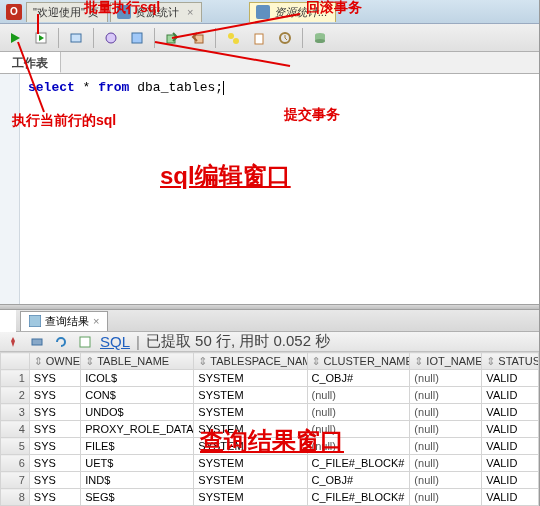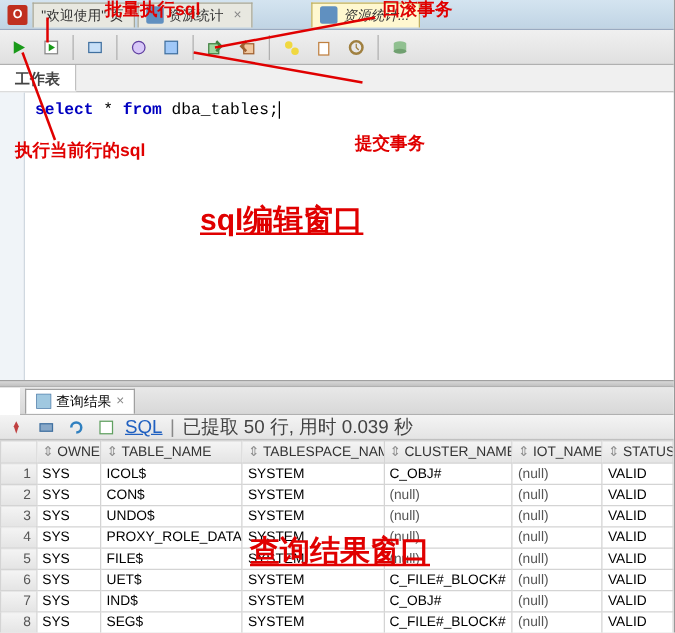--- a/index.html
+++ b/index.html
@@ -343,21 +343,21 @@
           <path d="M3 7 A4 4 0 1 1 7 11" fill="none" stroke="#3080c0" stroke-width="2"></path>
         </svg>
       </span>
     <span class="ricon">
         <svg width="14" height="14">
           <rect x="2" y="2" width="10" height="10" fill="#fff" stroke="#60a060"></rect>
         </svg>
       </span>
     <span class="sql-link">SQL</span>
     <span style="color:#888">|</span>
-    <span>已提取 50 行, 用时 0.039 秒</span>
+    <span>已提取 50 行, 用时 0.052 秒</span>
   </div>
   <table class="grid">
     <colgroup>
       <col style="width:28px">
         <col style="width:50px">
         <col style="width:110px">
         <col style="width:110px">
         <col style="width:100px">
         <col style="width:70px">
         <col style="width:55px">

